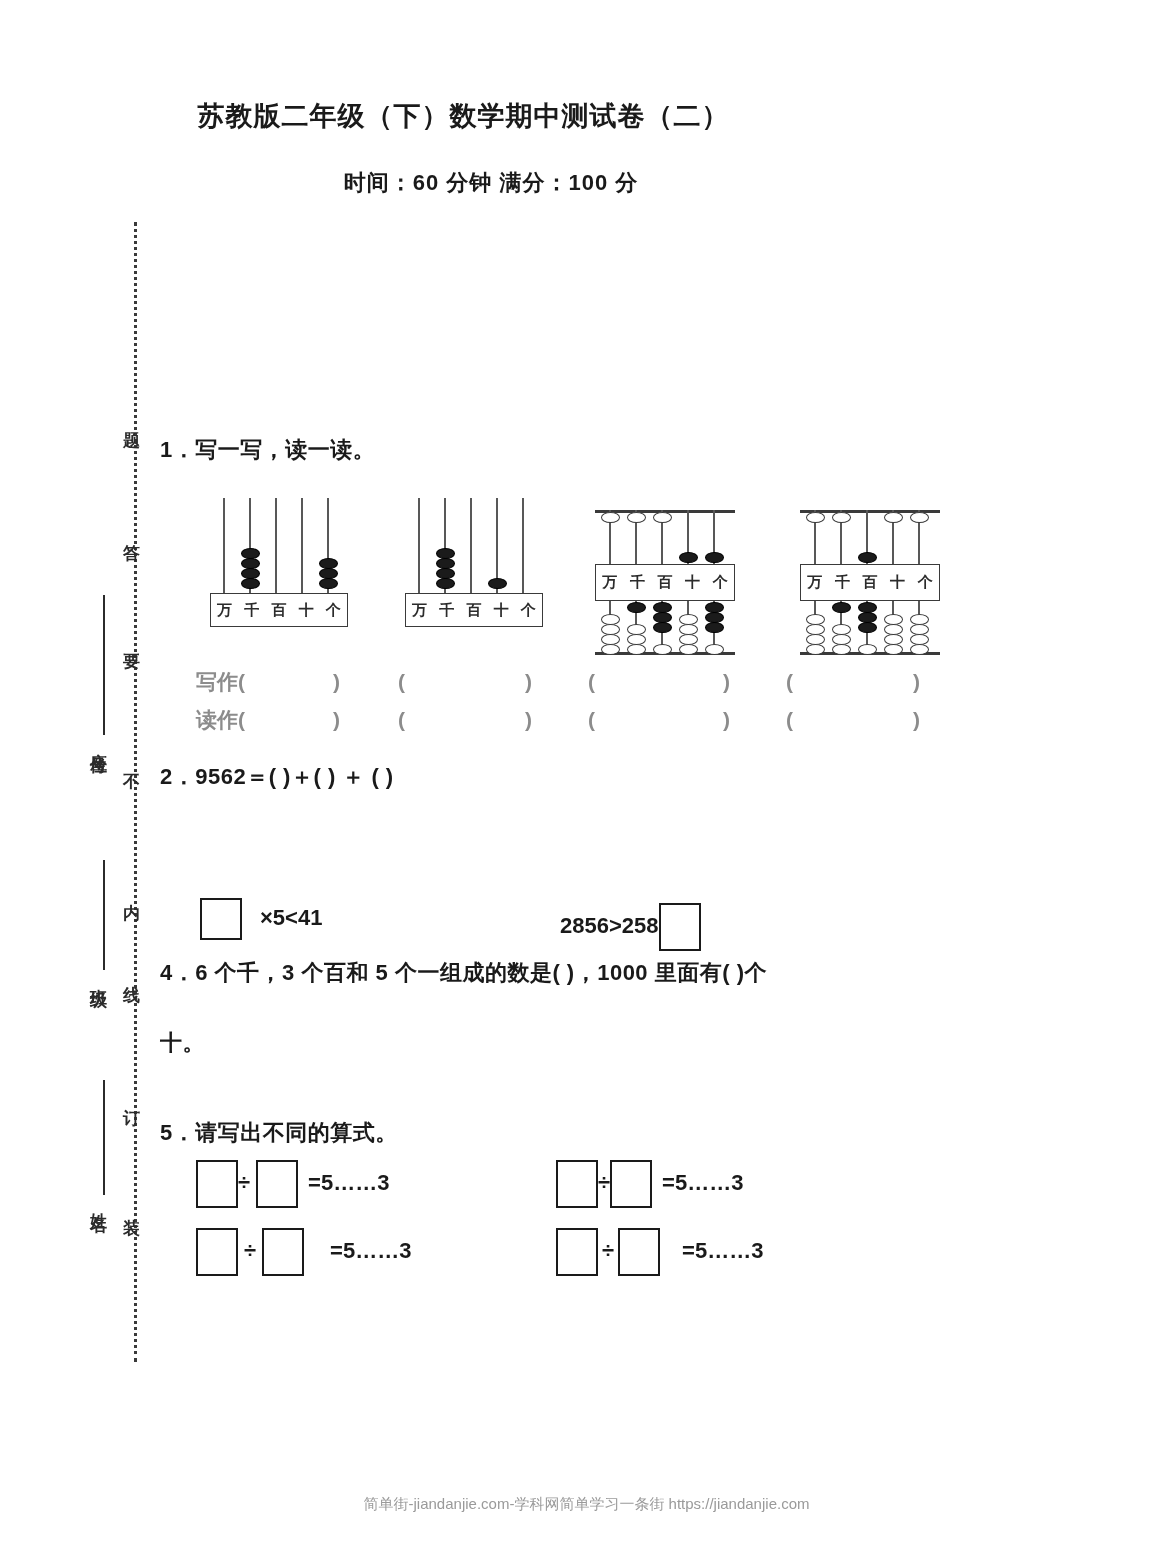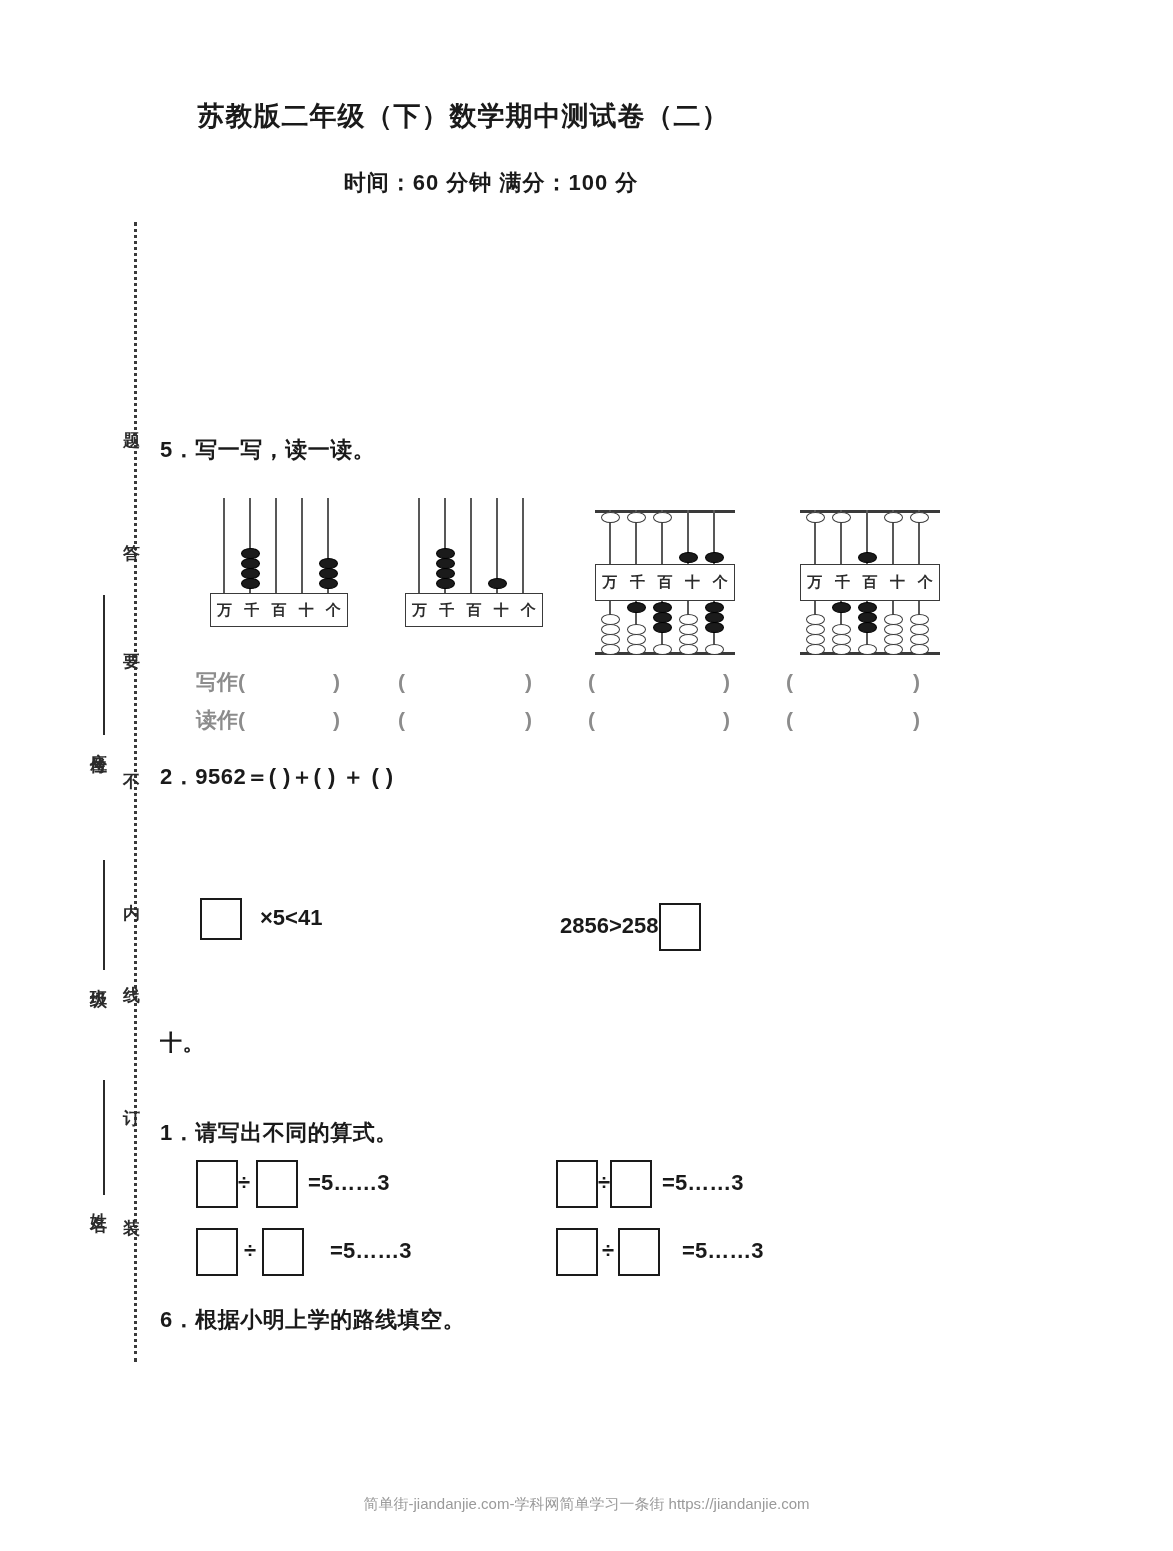--- a/index.html
+++ b/index.html
@@ -162,21 +162,21 @@
 </head>
 <body>
 
 <div class="page">
 
   <div class="title">苏教版二年级（下）数学期中测试卷（二）</div>
   <div class="subtitle">时间：60 分钟    满分：100 分</div>
 
 
 
-  <div class="q-line q1">5．写一写，读一读。</div>
+  <div class="q-line q1">1．写一写，读一读。</div>
 
   <div class="abacus-row">
 
     <div class="ab ab1">
       <div class="simple">
         <div class="rods">
           <div class="rod" style="left:13px"></div>
           <div class="rod" style="left:39px"></div>
           <div class="rod" style="left:65px"></div>
           <div class="rod" style="left:91px"></div>
@@ -340,40 +340,40 @@
 
 
   <div class="q3-row2">
     <span class="box b-small"></span><span style="margin-left:18px">×5&lt;41</span>
   </div>
 
   <div class="q3-right">
     <span>2856&gt;258</span><span class="box b-eq"></span>
   </div>
 
+  <div class="q-line q4">4．6 个千，3 个百和 5 个一组成的数是(   )，1000 里面有(   )个</div>
   <div class="q-line q4b">十。</div>
 
-  <div class="q-line q5">1．请写出不同的算式。</div>
+  <div class="q-line q5">5．请写出不同的算式。</div>
 
   <div class="eqgrid">
     <div class="eqitem e1">
       <span class="box b-eq"></span><span>÷</span><span class="box b-eq" style="margin-left:6px"></span><span class="eqtxt">=5……3</span>
     </div>
     <div class="eqitem e2">
       <span class="box b-eq"></span><span>÷</span><span class="box b-eq"></span><span class="eqtxt">=5……3</span>
     </div>
     <div class="eqitem e3">
       <span class="box b-eq"></span><span style="margin:0 6px">÷</span><span class="box b-eq"></span><span class="eqtxt" style="margin-left:26px">=5……3</span>
     </div>
     <div class="eqitem e4">
       <span class="box b-eq"></span><span style="margin:0 4px">÷</span><span class="box b-eq"></span><span class="eqtxt" style="margin-left:22px">=5……3</span>
     </div>
   </div>
 
-  <div class="q-line q6">6．根据小明上学的路线填空。</div>
 
   <div class="seal-dots"></div>
 
   <div class="vchar" style="left:120px;top:418px;">题</div>
   <div class="vchar" style="left:120px;top:530px;">答</div>
   <div class="vchar" style="left:120px;top:640px;">要</div>
   <div class="vchar" style="left:120px;top:760px;">不</div>
   <div class="vchar" style="left:120px;top:890px;">内</div>
   <div class="vchar" style="left:120px;top:972px;">线</div>
   <div class="vchar" style="left:120px;top:1095px;">订</div>

